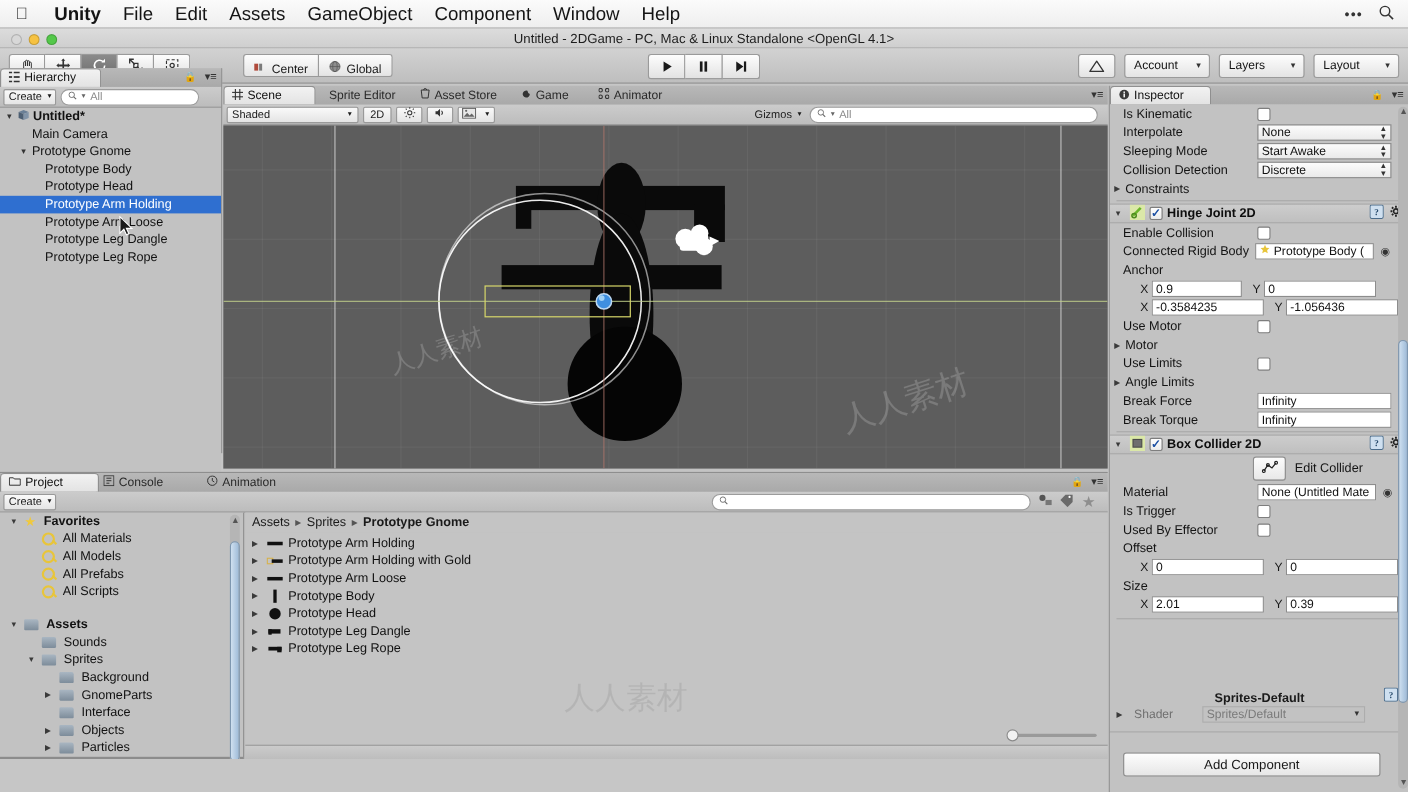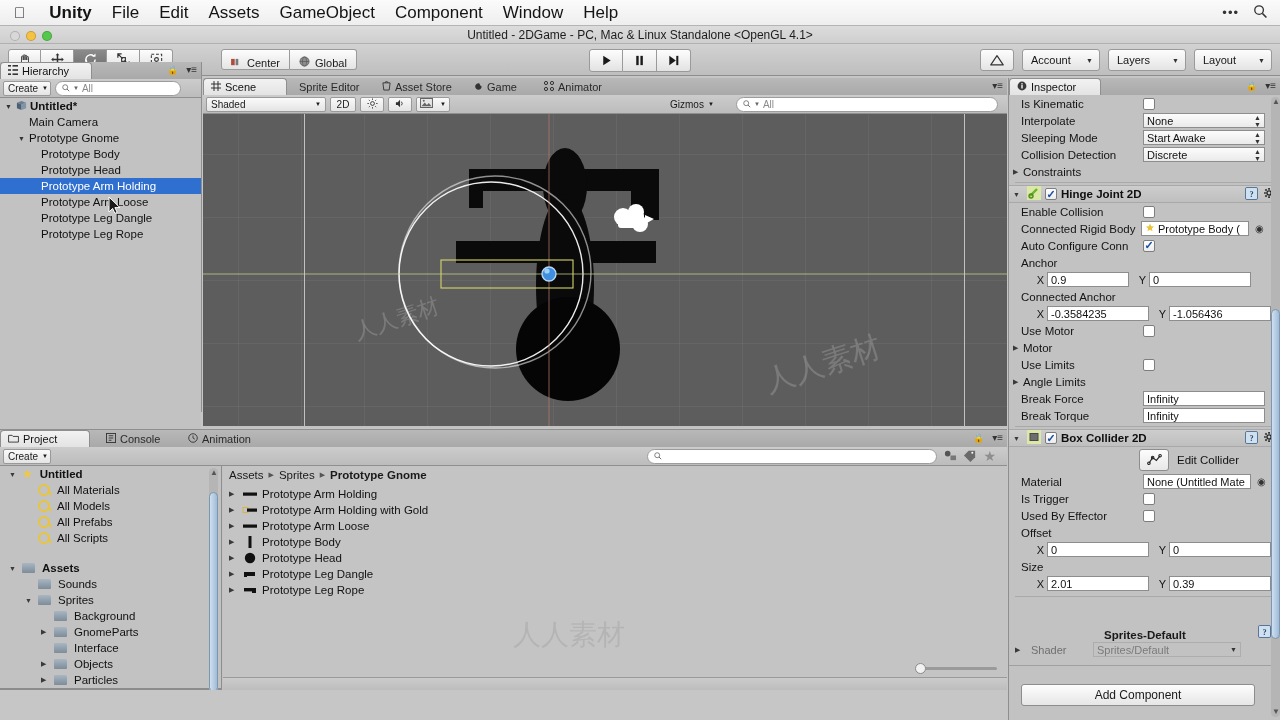--- a/index.html
+++ b/index.html
@@ -500,21 +500,21 @@
       <div class="mini-btn" style="width:34px;justify-content:center">
         <span>
           <svg width="13" height="10" viewBox="0 0 14 11">
               <rect x="0.5" y="0.5" width="13" height="10" fill="#e8e8e8" stroke="#555" stroke-width="1"></rect>
               <path d="M1.5 9l3.5-4 2.5 2.6 2-2 3 3.4z" fill="#666"></path>
               <circle cx="4" cy="3" r="1.1" fill="#666"></circle>
             </svg>
         </span>
         <span style="font-size:6px;margin-left:3px">▼</span>
       </div>
-      <div style="margin-left:auto;display:flex;align-items:center;gap:20px;">
+      <div style="margin-left:auto;display:flex;align-items:center;gap:4px;">
         <div class="mini-btn" style="width:50px;border:none;background:transparent">
           <span>Gizmos</span>
           <span style="font-size:6px;margin-left:auto">▼</span>
         </div>
         <div class="searchbox" style="width:262px;margin-right:6px">
           <span>
             <svg width="8" height="8" viewBox="0 0 10 10">
                 <circle cx="4" cy="4" r="3.1" fill="none" stroke="#666" stroke-width="1"></circle>
                 <line x1="6.3" y1="6.3" x2="9" y2="9" stroke="#666" stroke-width="1.2"></line>
               </svg>
@@ -688,34 +688,27 @@
           <span>
             <svg width="10" height="10" viewBox="0 0 12 12">
                 <path d="M6 0.6l1.4 3.2 3.4.4-2.5 2.3.7 3.4L6 8.2 3 9.9l.7-3.4L1.2 4.2l3.4-.4z" fill="#e8c53a"></path>
               </svg>
           </span>
           <span>Prototype Body (</span>
         </span>
         <span style="margin-left:6px;font-size:10px;color:#333">◉</span>
       </div>
       <div class="irow">
-        <span class="ilabel" style="width:122px;overflow:hidden">Auto Configure Conn</span>
-        <span class="cbox checked"></span>
-      </div>
-      <div class="irow">
         <span>Anchor</span>
       </div>
       <div class="irow" style="padding-left:24px">
         <span class="xy-lbl">X</span>
         <span class="ifield" style="width:82px">0.9</span>
         <span class="xy-lbl" style="margin-left:6px">Y</span>
         <span class="ifield" style="width:102px">0</span>
-      </div>
-      <div class="irow">
-        <span>Connected Anchor</span>
       </div>
       <div class="irow" style="padding-left:24px">
         <span class="xy-lbl">X</span>
         <span class="ifield" style="width:102px">-0.3584235</span>
         <span class="xy-lbl" style="margin-left:6px">Y</span>
         <span class="ifield" style="width:102px">-1.056436</span>
       </div>
       <div class="irow">
         <span class="ilabel">Use Motor</span>
         <span class="cbox"></span>
@@ -865,21 +858,21 @@
   <div class="panel" id="project">
     <div class="tabstrip">
       <div class="tab active" style="width:90px">
         <span>
           <svg width="11" height="9" viewBox="0 0 12 10">
               <path d="M0.5 1.5h4l1 1.2h6v6.3h-11z" fill="none" stroke="#333" stroke-width="1"></path>
             </svg>
         </span>
         <span>Project</span>
       </div>
-      <div class="tab" style="width:86px;padding-left:16px">
+      <div class="tab" style="width:86px;padding-left:4px">
         <span>
           <svg width="10" height="10" viewBox="0 0 11 11">
               <rect x="0.5" y="0.5" width="10" height="10" fill="none" stroke="#333" stroke-width="1"></rect>
               <line x1="3" y1="3" x2="8" y2="3" stroke="#333"></line>
               <line x1="3" y1="5.5" x2="8" y2="5.5" stroke="#333"></line>
               <line x1="3" y1="8" x2="6" y2="8" stroke="#333"></line>
             </svg>
         </span>
         <span>Console</span>
       </div>
@@ -925,21 +918,21 @@
         <span style="color:#8e8e8e;font-size:14px;margin-right:8px">★</span>
       </div>
     </div>
 
     <div class="proj-left">
       <div id="proj-tree">
           <div class="p-row">
             <span style="width: 6px;"></span>
             <span style="width: 10px; font-size: 7px; color: rgb(58, 58, 58);">▼</span>
             <span class="star" style="margin-right: 4px;">★</span>
-            <span style="font-weight: bold;">Untitled</span>
+            <span style="font-weight: bold;">Favorites</span>
           </div>
           <div class="p-row">
             <span style="width: 22px;"></span>
             <span style="width: 10px; font-size: 7px; color: rgb(58, 58, 58);"></span>
             <span class="favicon" style="margin-right: 4px;"></span>
             <span>All Materials</span>
           </div>
           <div class="p-row">
             <span style="width: 22px;"></span>
             <span style="width: 10px; font-size: 7px; color: rgb(58, 58, 58);"></span>

